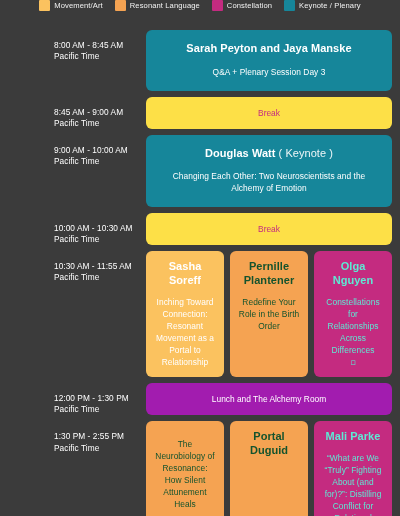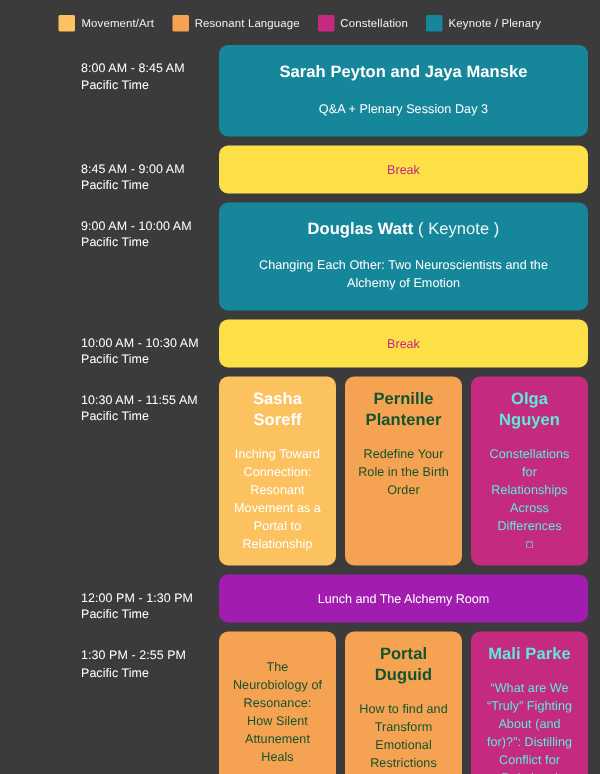--- a/index.html
+++ b/index.html
@@ -12,21 +12,21 @@
     height: 516px;
     overflow: hidden;
     font-family: "Liberation Sans", sans-serif;
     color: #ffffff;
     -webkit-font-smoothing: antialiased;
   }
 
   
   .legend {
     display: flex;
-    align-items: center;
+    align-items: flex-start;
     justify-content: center;
     gap: 12px;
     height: 30px;
     padding: 0 20px;
     box-sizing: border-box;
   }
   .legend-item {
     display: flex;
     align-items: center;
     gap: 4px;
@@ -228,21 +228,20 @@
       </div>
     </div>
     <div class="row">
       <div class="time-cell"><span>1:30 PM - 2:55 PM</span><span class="tz">Pacific Time</span></div>
       <div class="sessions">
         <div class="block resonant tall">
           <div class="title"><span>The Neurobiology of Resonance: How Silent Attunement Heals</span></div>
         </div>
         <div class="block resonant tall">
           <div class="presenter"><span>Portal Duguid</span></div>
-          <div class="title"><span>How to find and Transform Emotional Restrictions</span></div>
         </div>
         <div class="block constellation tall">
           <div class="presenter"><span>Mali Parke</span></div>
           <div class="title"><span>“What are We “Truly” Fighting About (and for)?”: Distilling Conflict for Relational Healing</span></div>
         </div>
       </div>
     </div>
   </div>
 
 </body></html>

